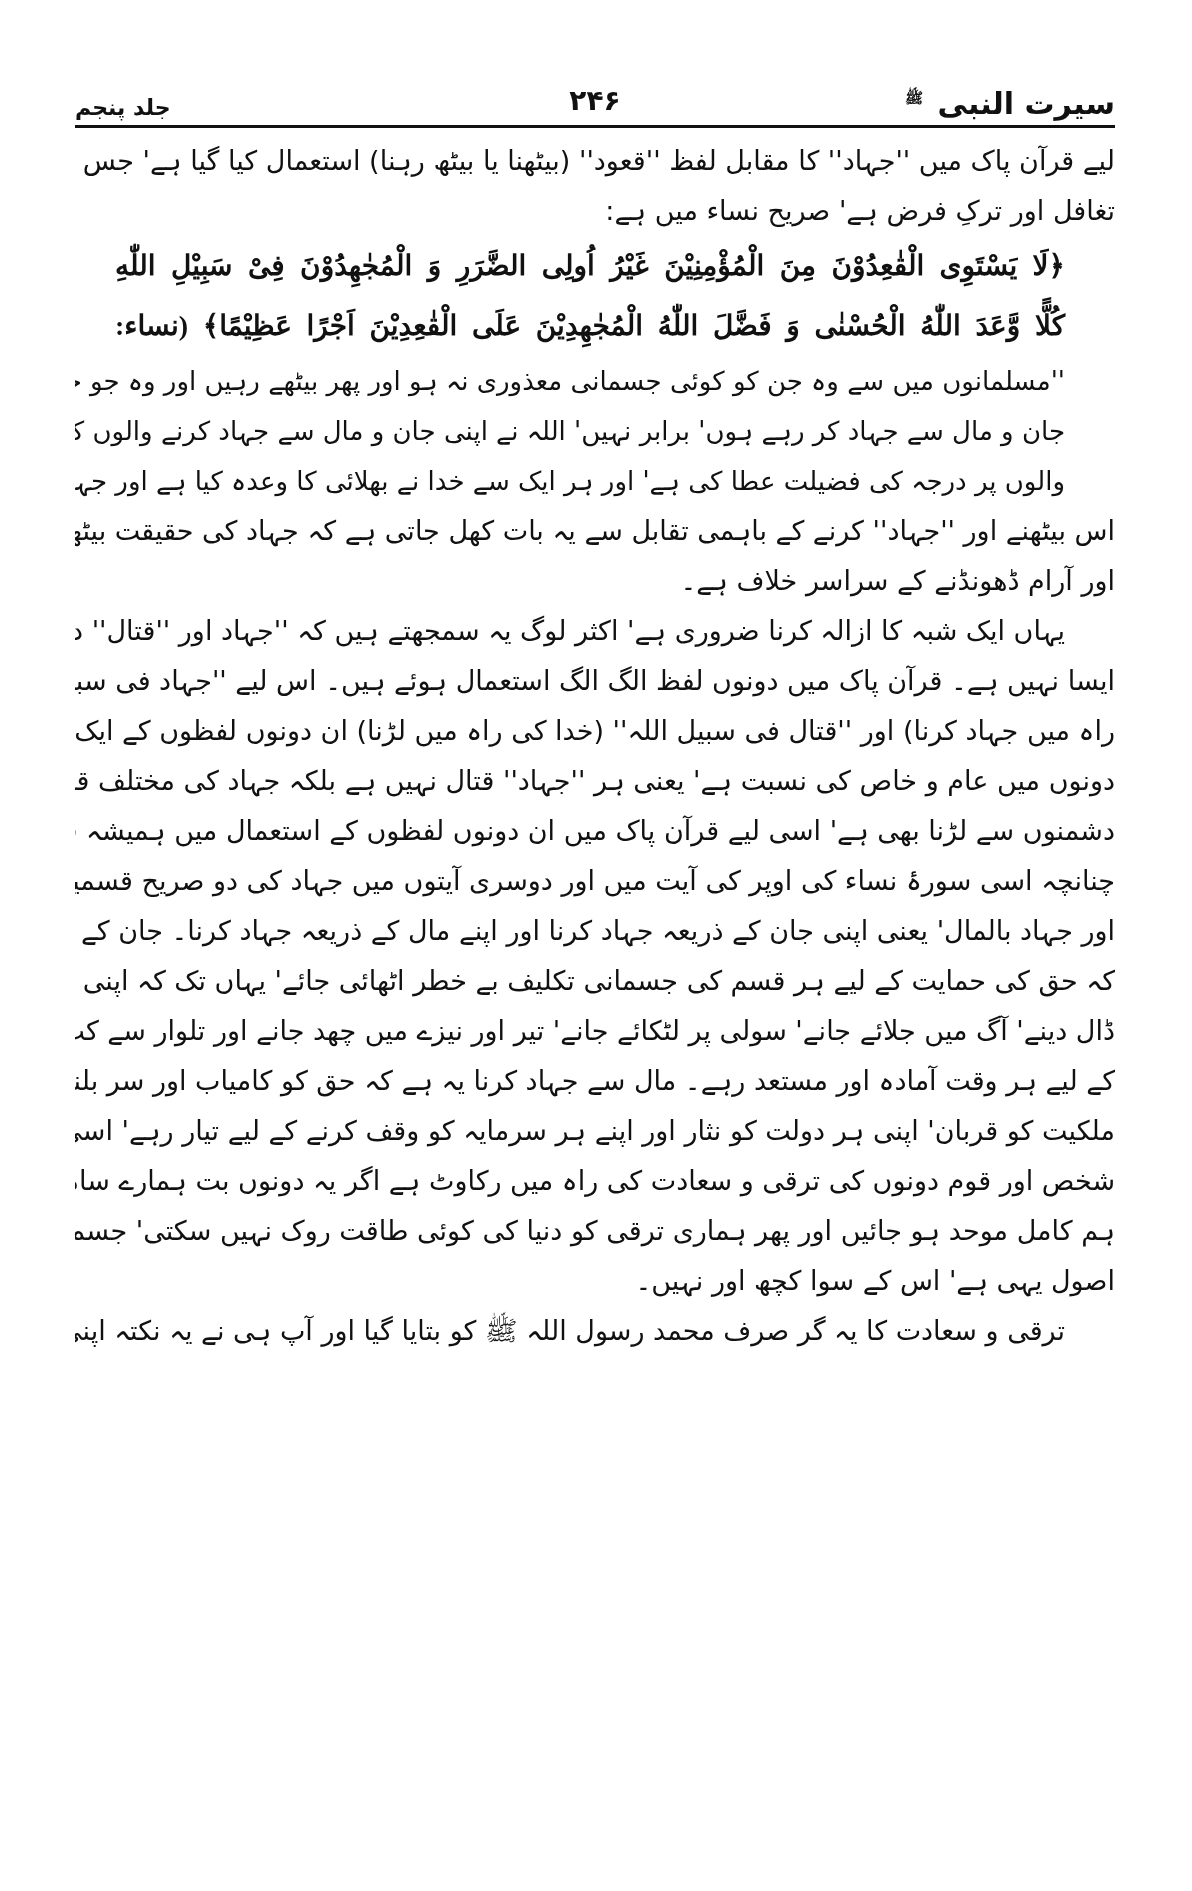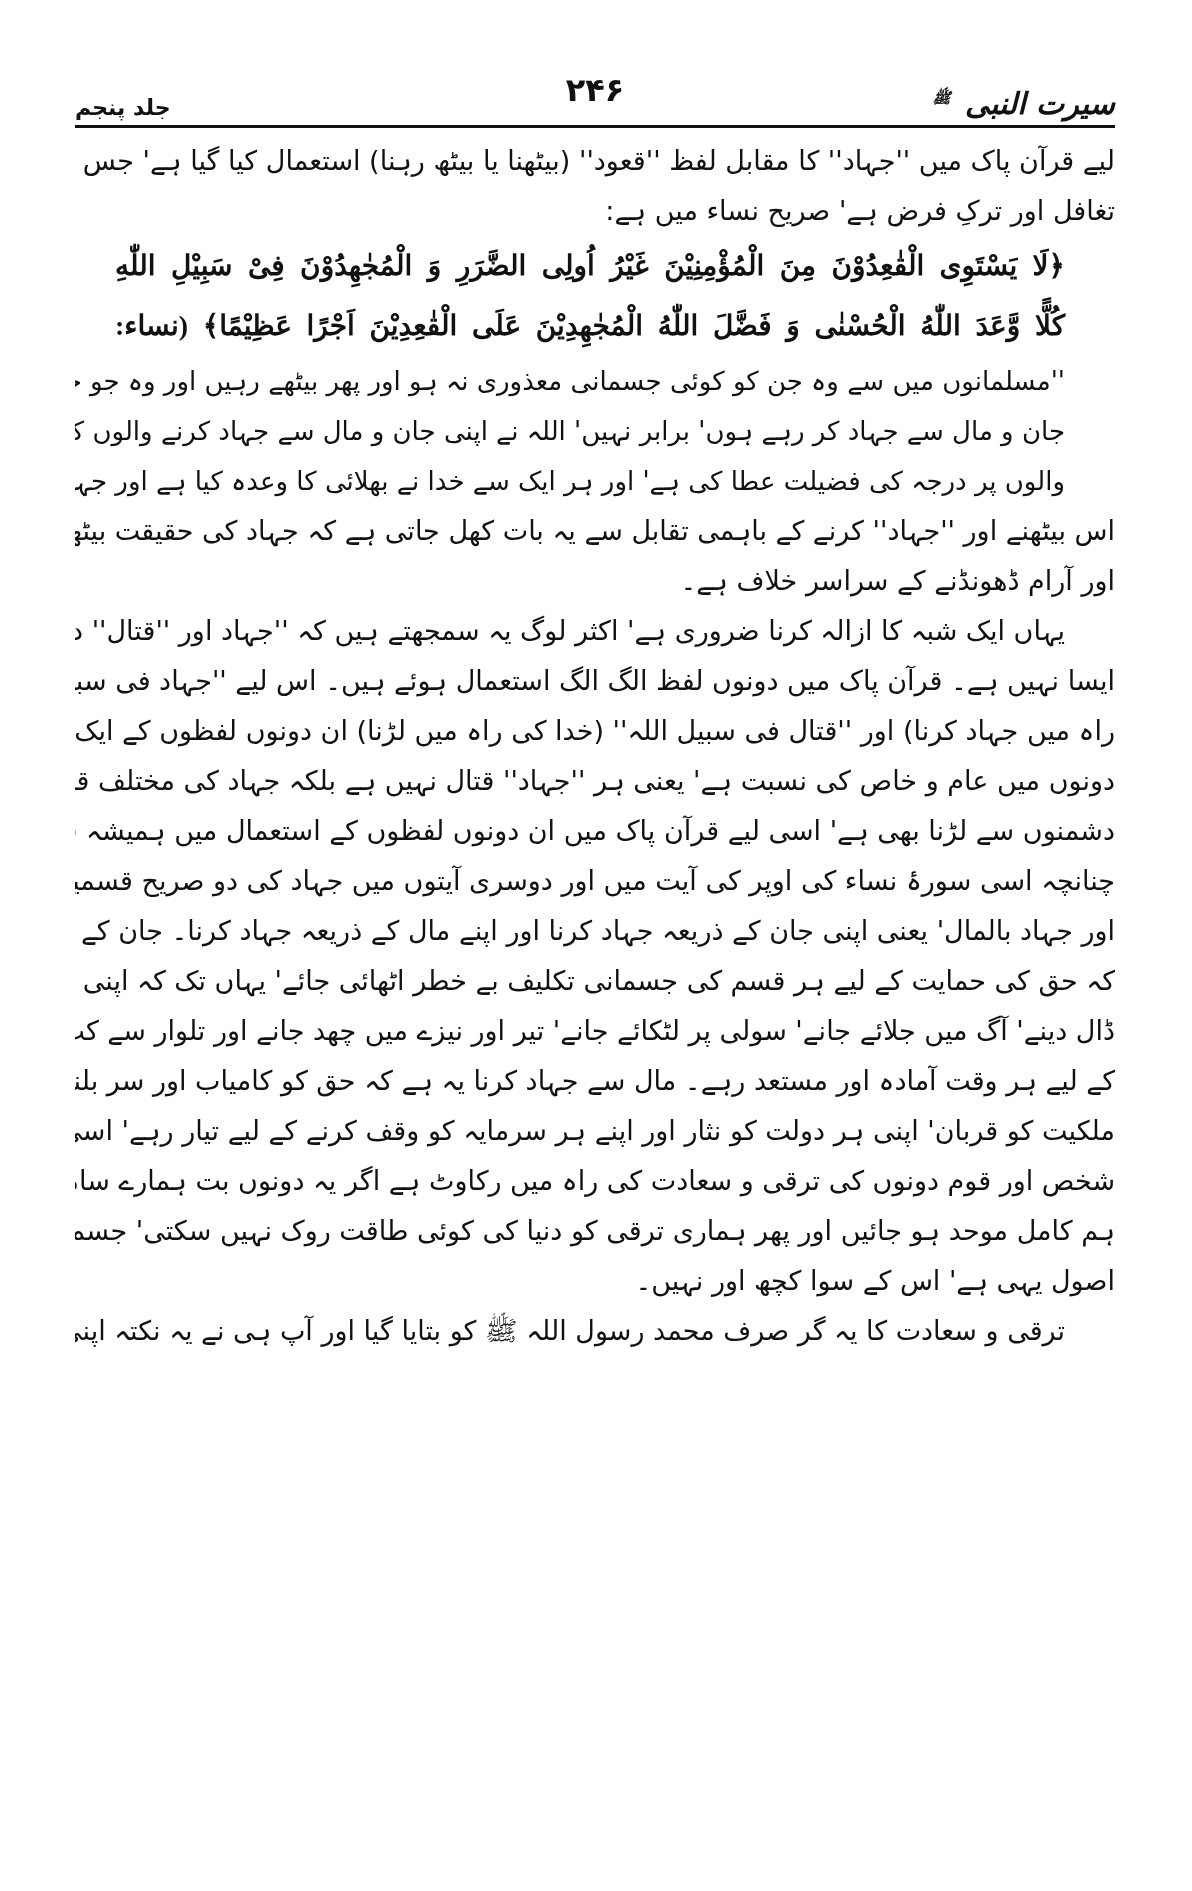--- a/index.html
+++ b/index.html
@@ -29,33 +29,32 @@
     display: flex;
     align-items: flex-end;
     justify-content: space-between;
     padding-bottom: 6px;
     box-sizing: border-box;
   }
   .rh-title {
     font-size: 30px;
     font-weight: bold;
     line-height: 1;
-    font-style: italic;
   }
   .rh-title .honorific {
     font-size: 15px;
     vertical-align: super;
     margin-right: 4px;
   }
   .rh-page {
     position: absolute;
     left: 50%;
     transform: translateX(-50%);
-    bottom: 16px;
-    font-size: 32px;
+    bottom: 8px;
+    font-size: 28px;
     font-weight: bold;
     letter-spacing: 1px;
   }
   .rh-volume {
     font-size: 22px;
     font-weight: bold;
     line-height: 1;
   }
   .body {
     margin-top: 8px;

